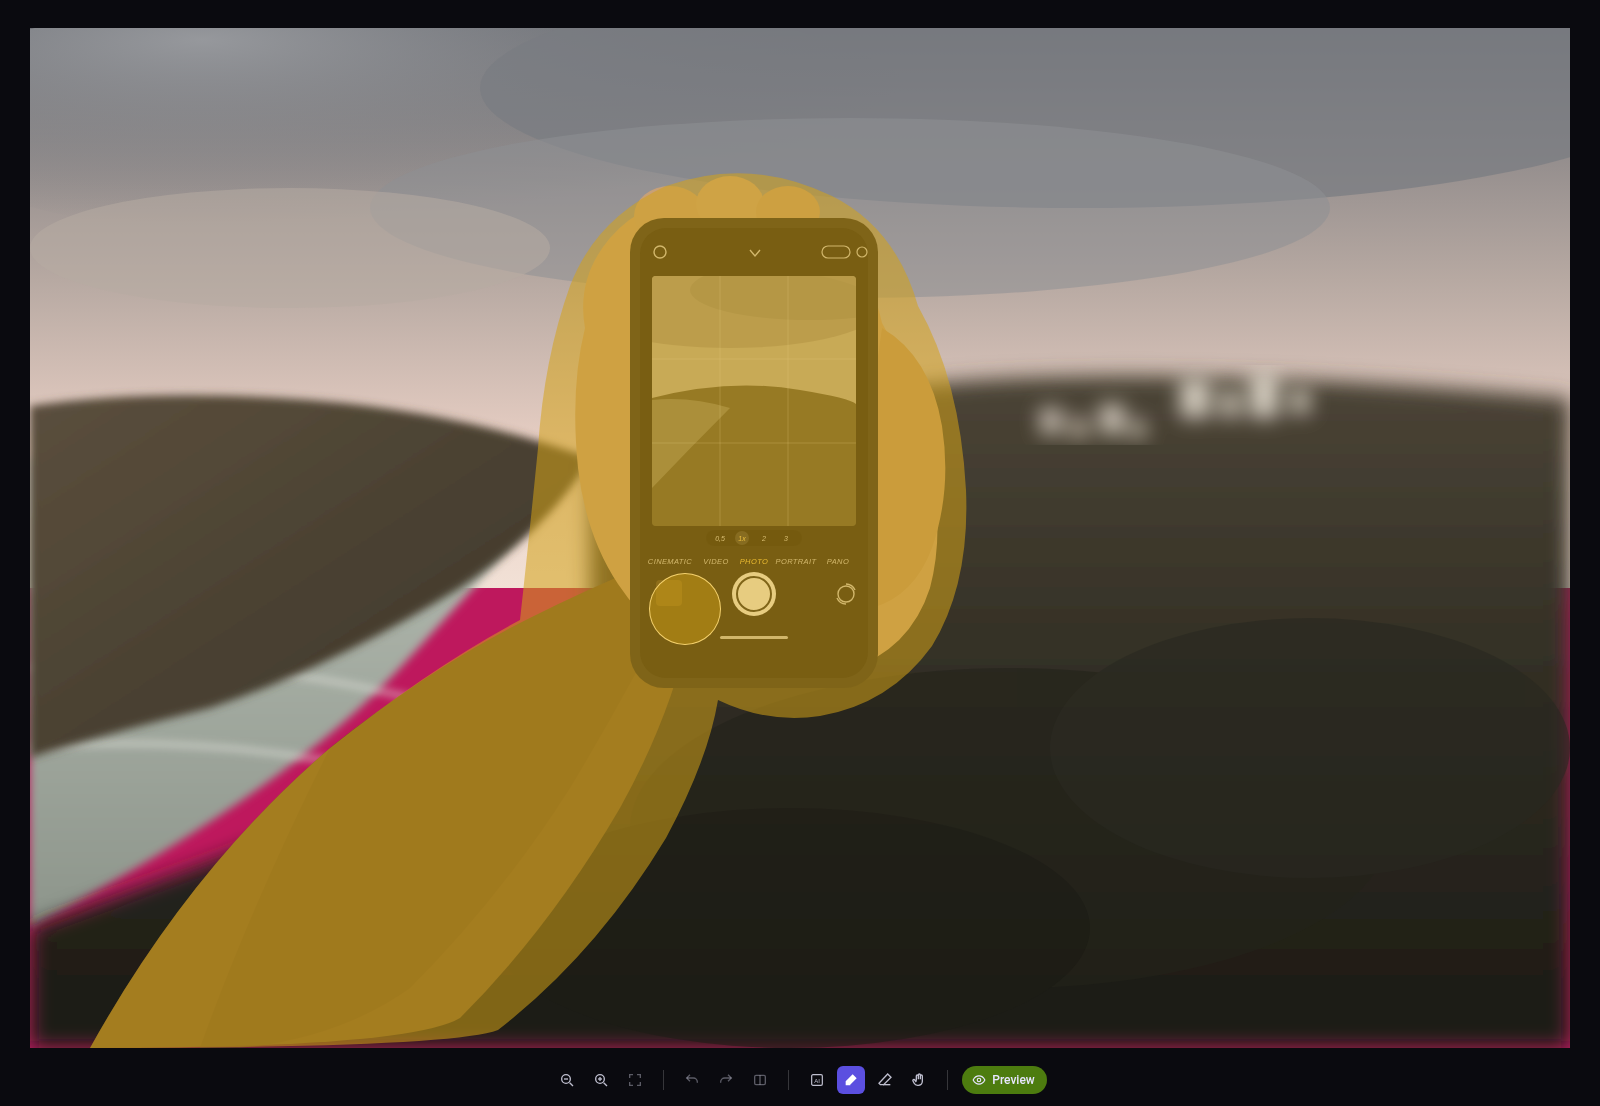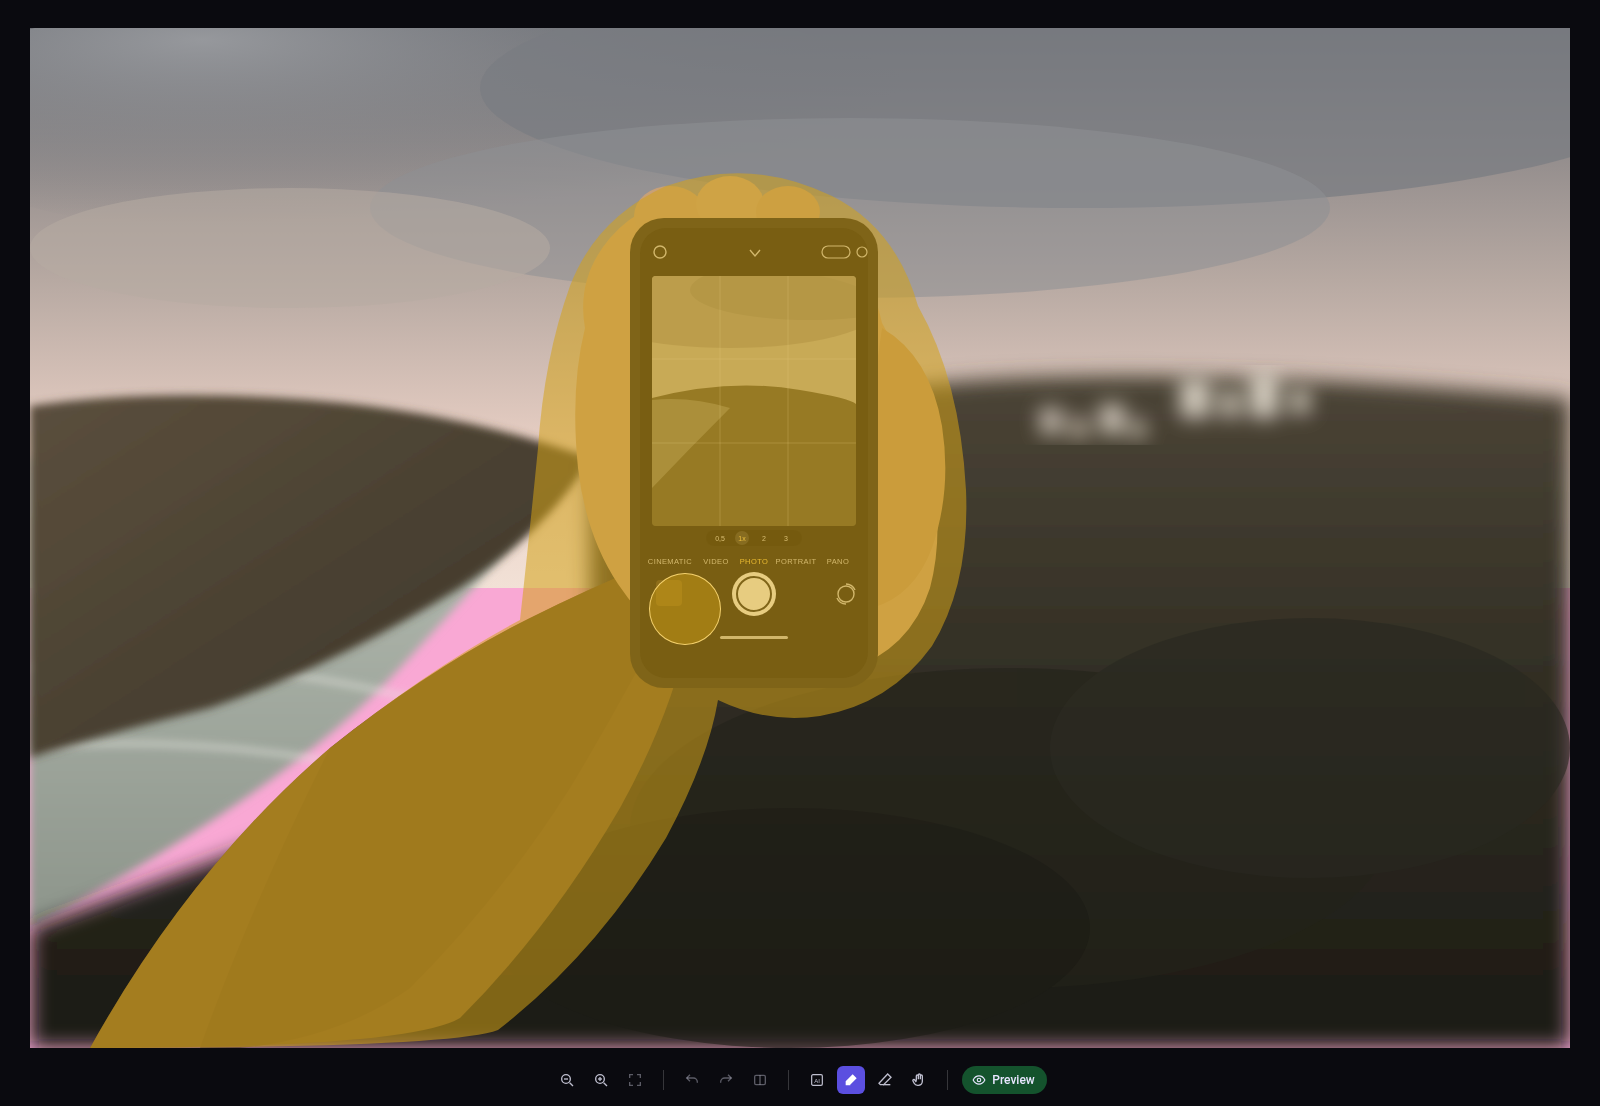--- a/index.html
+++ b/index.html
@@ -10,22 +10,23 @@
   overflow: hidden;
   width: 1600px;
   height: 1106px;
   position: relative;
 }
 
 
 .stage {
   position: absolute;
   left: 30px; right: 30px; top: 28px; bottom: 58px;
-  background: #f9a8d4;
+  background: #be185d;
   overflow: hidden;
+  font-style: italic;
 }
 .stage svg.photo { position: absolute; inset: 0; width: 100%; height: 100%; }
 
 .sel-overlay { position: absolute; inset: 0; }
 .sel-overlay svg { width: 100%; height: 100%; }
 
 .brush-cursor {
   position: absolute;
   width: 72px; height: 72px;
   border-radius: 50%;
@@ -59,21 +60,21 @@
   cursor: pointer;
 }
 .tb-btn.faded { color: rgba(191,191,207,0.45); cursor: default; }
 .tb-btn.active { background: #5B4FE0; color: #fff; }
 
 .tb-preview {
   display: flex; align-items: center; gap: 6px;
   height: 28px;
   padding: 0 12px 0 10px;
   border-radius: 14px;
-  background: #14532d;
+  background: #4d7c0f;
   color: #e8e6ff;
   font-size: 12px;
   font-weight: 500;
   cursor: pointer;
 }
 .tb-preview svg { width: 14px; height: 14px; }
 
 .icon { width: 16px; height: 16px; display: block; }
 </style>
 </head>

